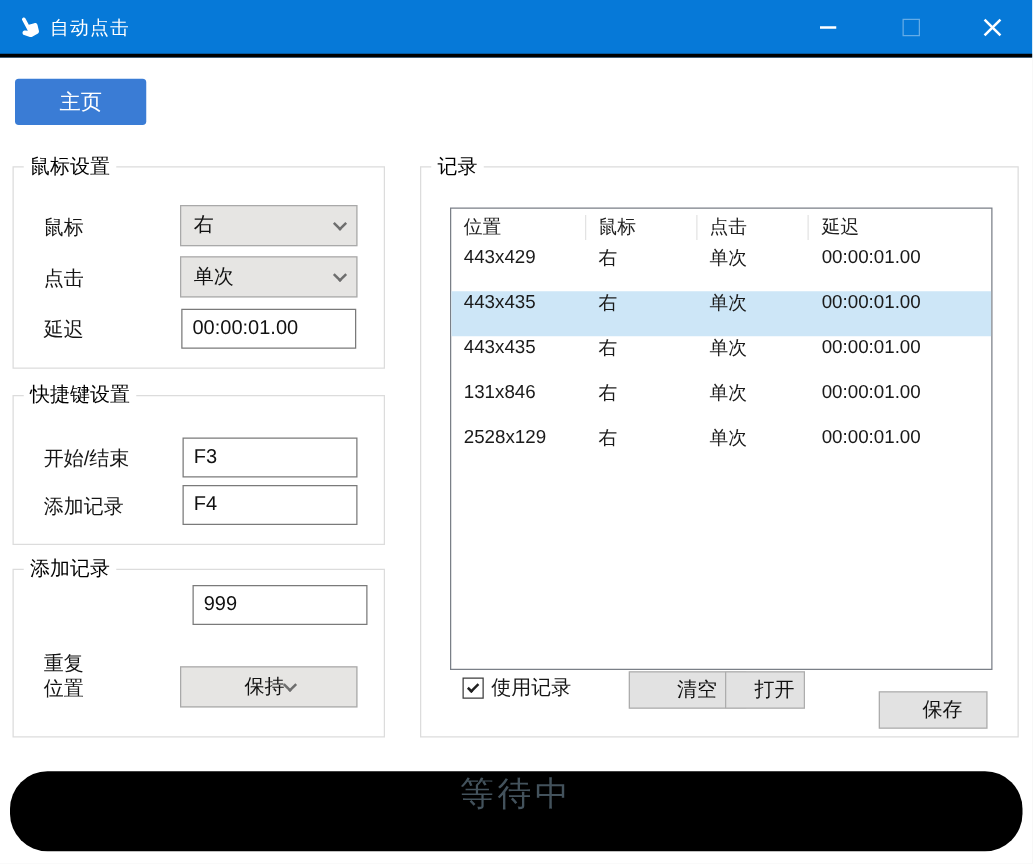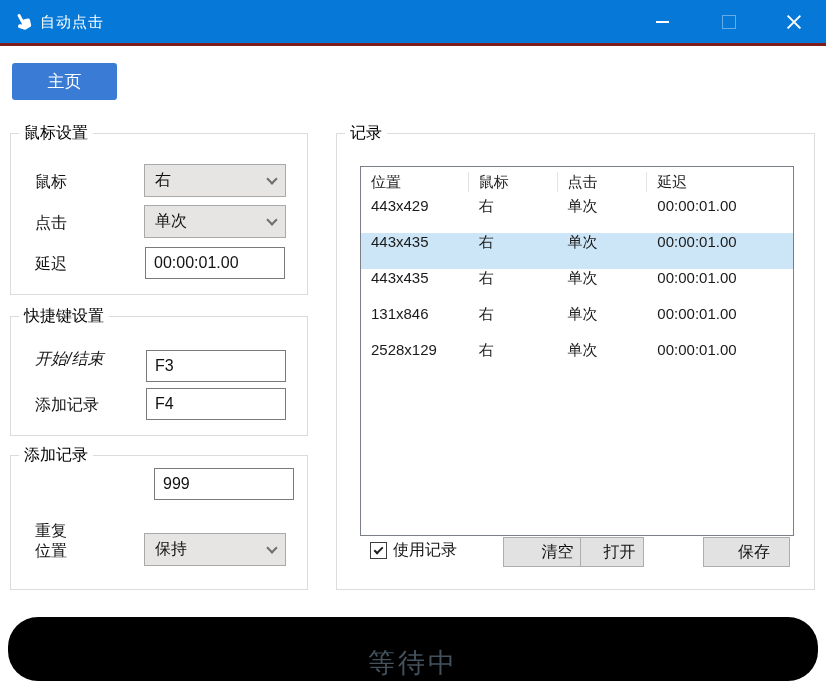--- a/index.html
+++ b/index.html
@@ -7,21 +7,21 @@
   body { font-family:"Liberation Sans", sans-serif; }
 
   .window {
     position:relative; width:826px; height:691px;
     background:#ffffff; overflow:hidden;
   }
 
   
   .titlebar {
     position:absolute; left:0; top:0; width:826px; height:46px;
-    background:#0679D8; border-bottom:3px solid #7f1d1d;
+    background:#0679D8; border-bottom:3px solid #000000;
   }
   .titlebar-hand {
     position:absolute; left:13px; top:10px; width:22px; height:24px;
   }
   .titlebar-title {
     position:absolute; left:40px; top:13px;
     color:#ffffff; font-size:15px; letter-spacing:1px;
   }
   .caption-btn {
     position:absolute; top:0; width:46px; height:43px;
@@ -119,26 +119,26 @@
 
   .push-btn {
     position:absolute; top:537px; height:30px;
     background:#E2E2E2; border:1px solid #ADADAD;
     font-size:16px; color:#111; cursor:pointer;
     font-family:"Liberation Sans", sans-serif;
     padding-left:15px;
   }
   .btn-clear { left:503px; width:94px; }
   .btn-open  { left:580px; width:64px; }
-  .btn-save  { left:703px; width:87px; }
+  .btn-save  { left:703px; width:87px;margin-top:16px; }
 
   
   .statusbar {
     position:absolute; left:8px; top:617px; width:810px; height:64px;
-    background:#000000; display:flex; align-items:flex-end; justify-content:center;border-radius:30px;
+    background:#000000; display:flex; align-items:flex-start; justify-content:center;border-radius:30px;
   }
   .status-text {
     font-family:"DejaVu Serif", serif; font-size:27px;
     color:#43525C; letter-spacing:3px;
   }
 </style>
 </head>
 <body>
 
 <div class="window">
@@ -175,32 +175,32 @@
   <div class="combo" style="left:144px; top:205px;">
     <span>单次</span>
     <span class="chevron"></span>
   </div>
   <span class="field-label" style="left:35px; top:254px;">延迟</span>
   <input class="textbox" style="left: 145px; top: 247px;" value="00:00:01.00">
 
   <div class="groupbox gb-hotkey">
     <span class="groupbox-title">快捷键设置</span>
   </div>
-  <span class="field-label" style="left:35px; top:349px;font-style:italic;">开始/结束</span>
+  <span class="field-label" style="left:35px; top:357px;">开始/结束</span>
   <input class="textbox" style="left: 146px; top: 350px;" value="F3">
   <span class="field-label" style="left:35px; top:395px;">添加记录</span>
   <input class="textbox" style="left: 146px; top: 388px;" value="F4">
 
   <div class="groupbox gb-other">
     <span class="groupbox-title">添加记录</span>
   </div>
   <span class="field-label" style="left:35px; top:521px;">重复</span>
   <input class="textbox" style="left: 146px; top: 468px; margin-left: 8px;" value="999">
   <span class="field-label" style="left:35px; top:541px;">位置</span>
-  <div class="combo" style="left:144px; top:533px;">
+  <div class="combo" style="left:144px; top:533px;justify-content:center;">
     <span>保持</span>
     <span class="chevron"></span>
   </div>
 
   <div class="groupbox gb-record">
     <span class="groupbox-title">记录</span>
   </div>
 
   <div class="listview">
     <div class="lv-header">

